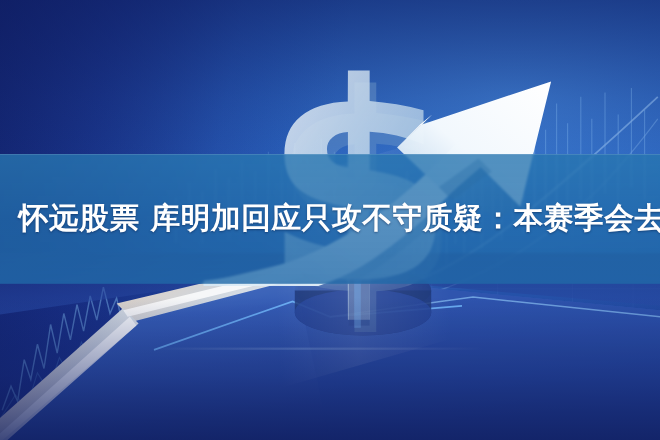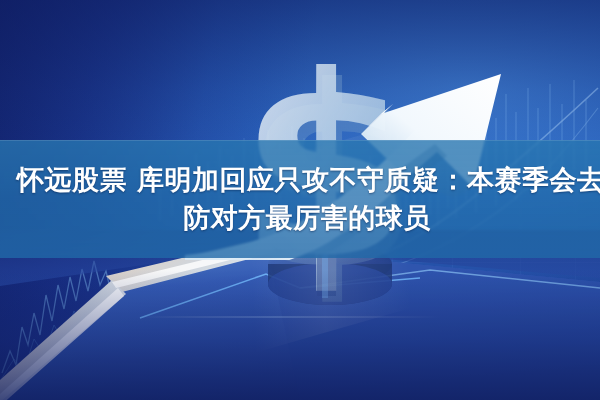--- a/index.html
+++ b/index.html
@@ -260,16 +260,15 @@
     </svg>
   </div>
 
   <div class="sheen"></div>
   <div class="bg-bottom-dark"></div>
 
   <div class="caption-band edge-top"></div>
 
   <div class="headline">
     <div class="line line-1">怀远股票 库明加回应只攻不守质疑：本赛季会去</div>
-    <div class="line line-2">防对方最厉害的球员</div>
   </div>
 
 </div>
 
 </body></html>

